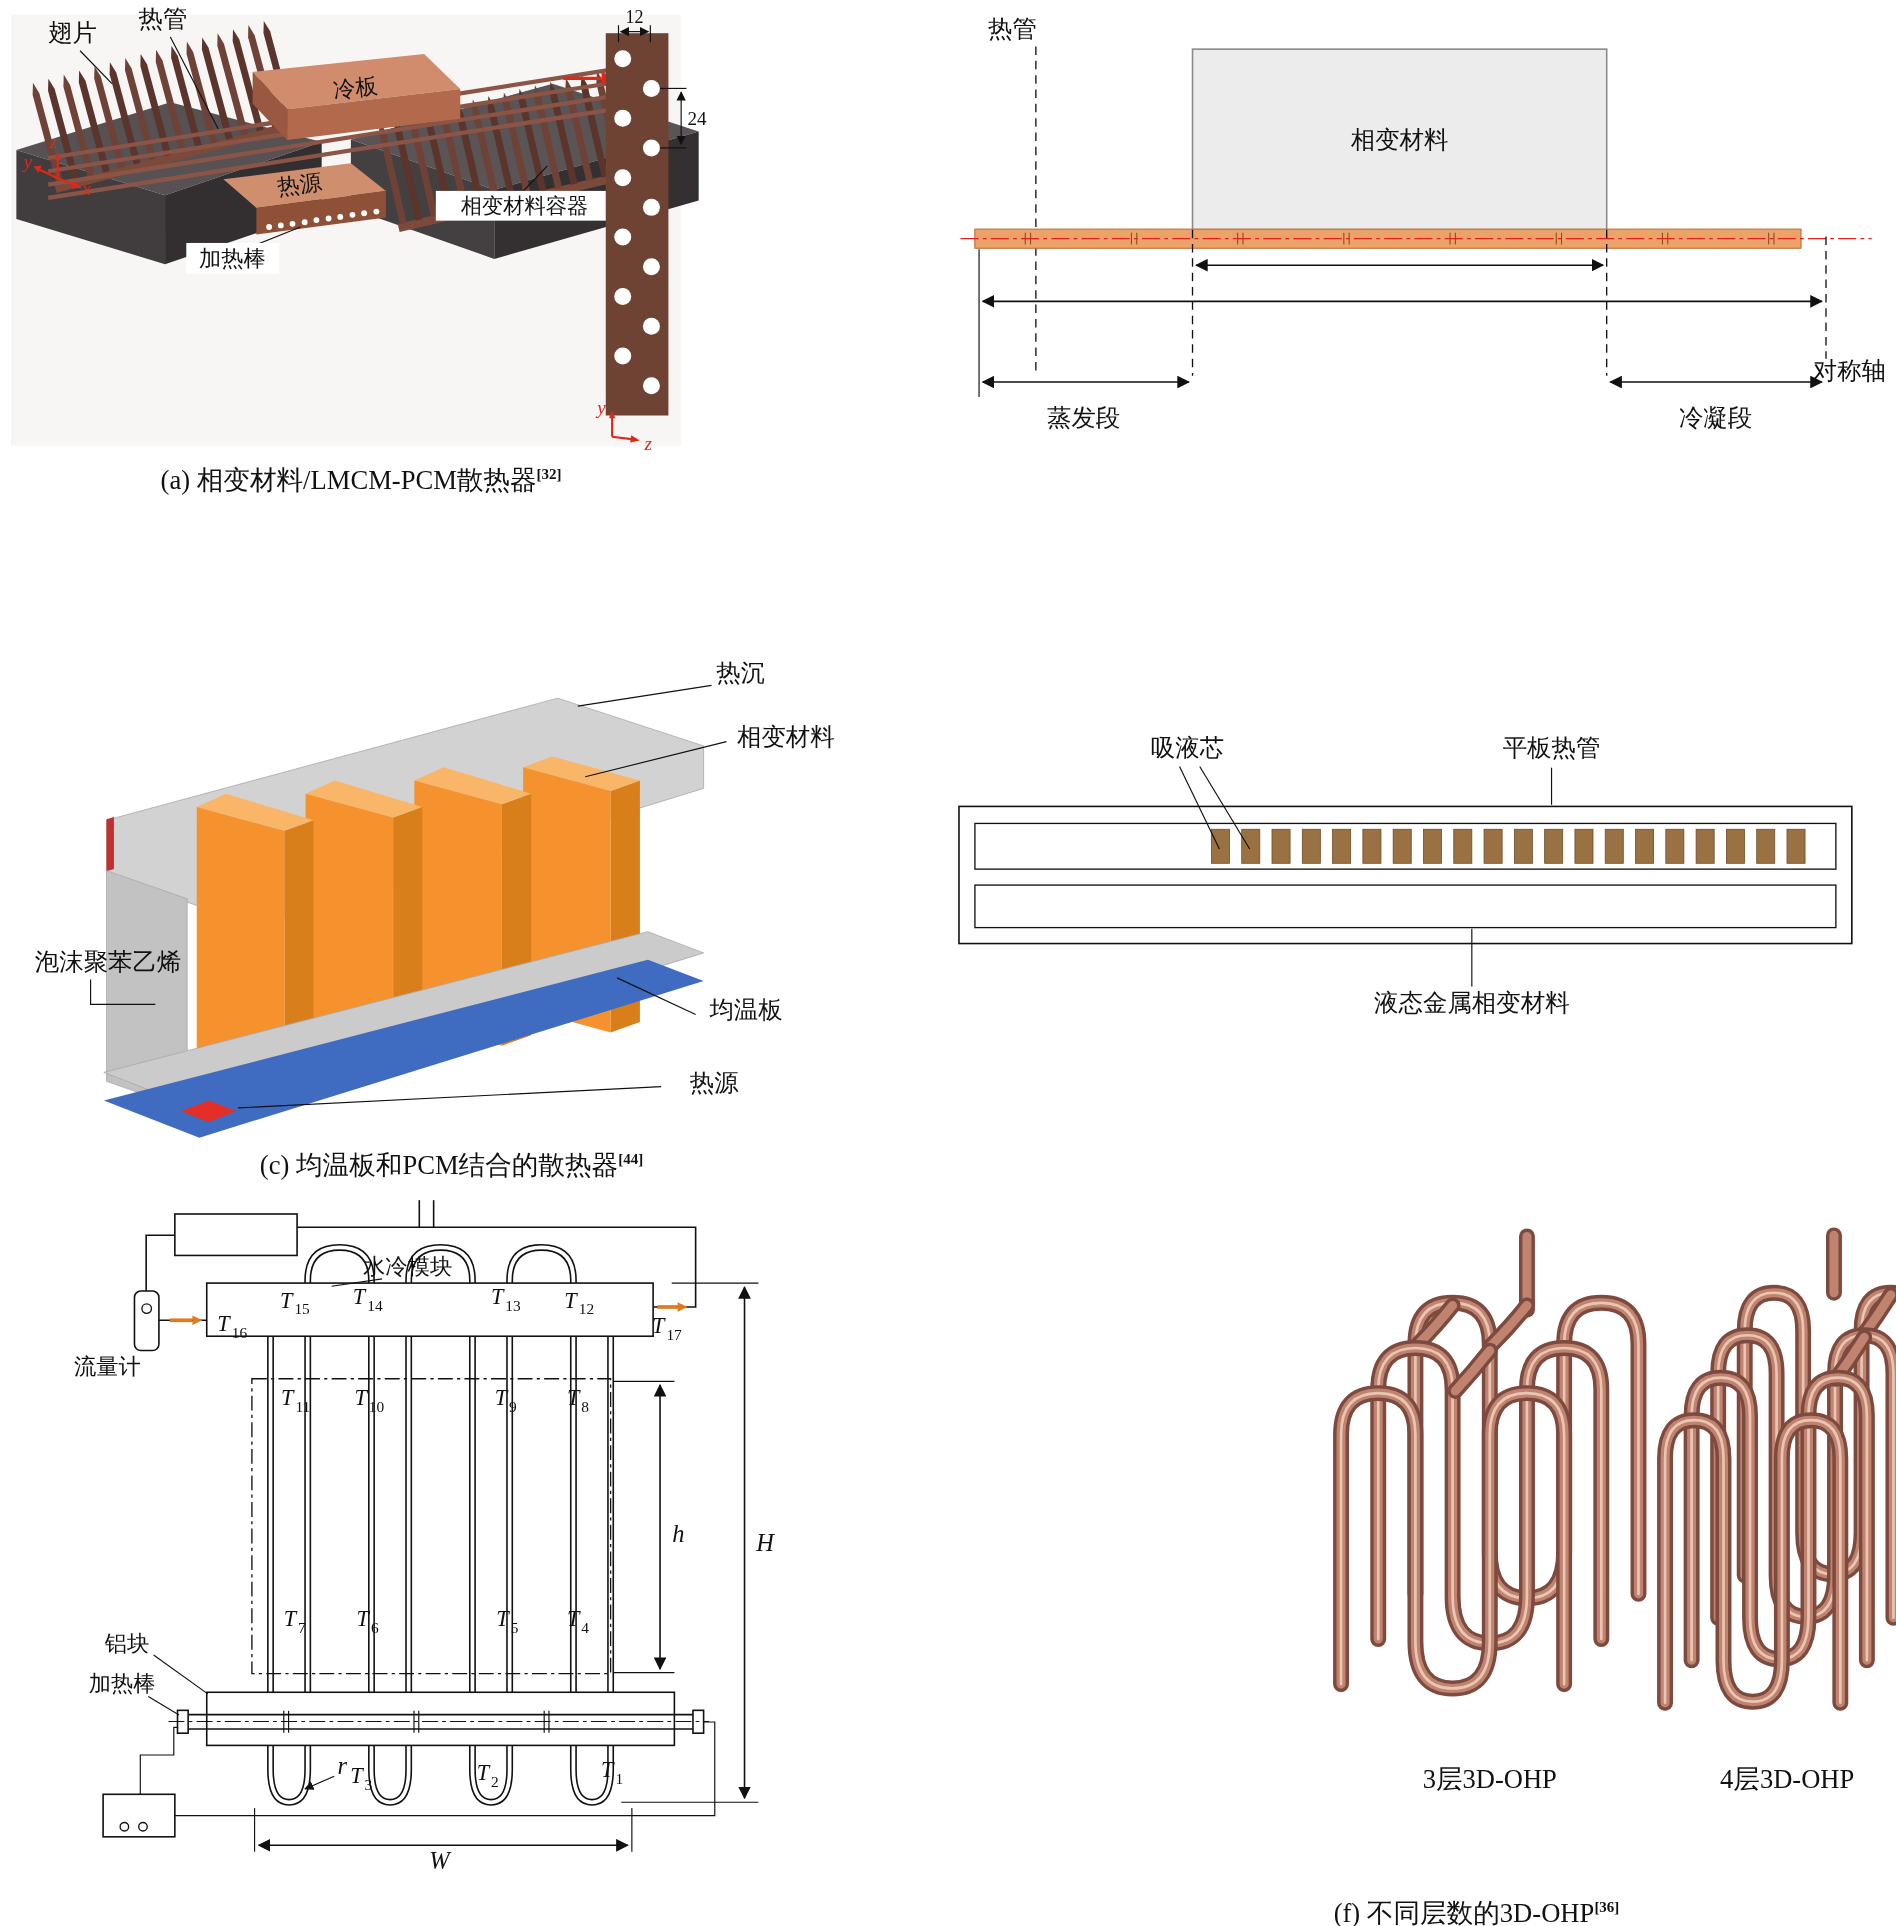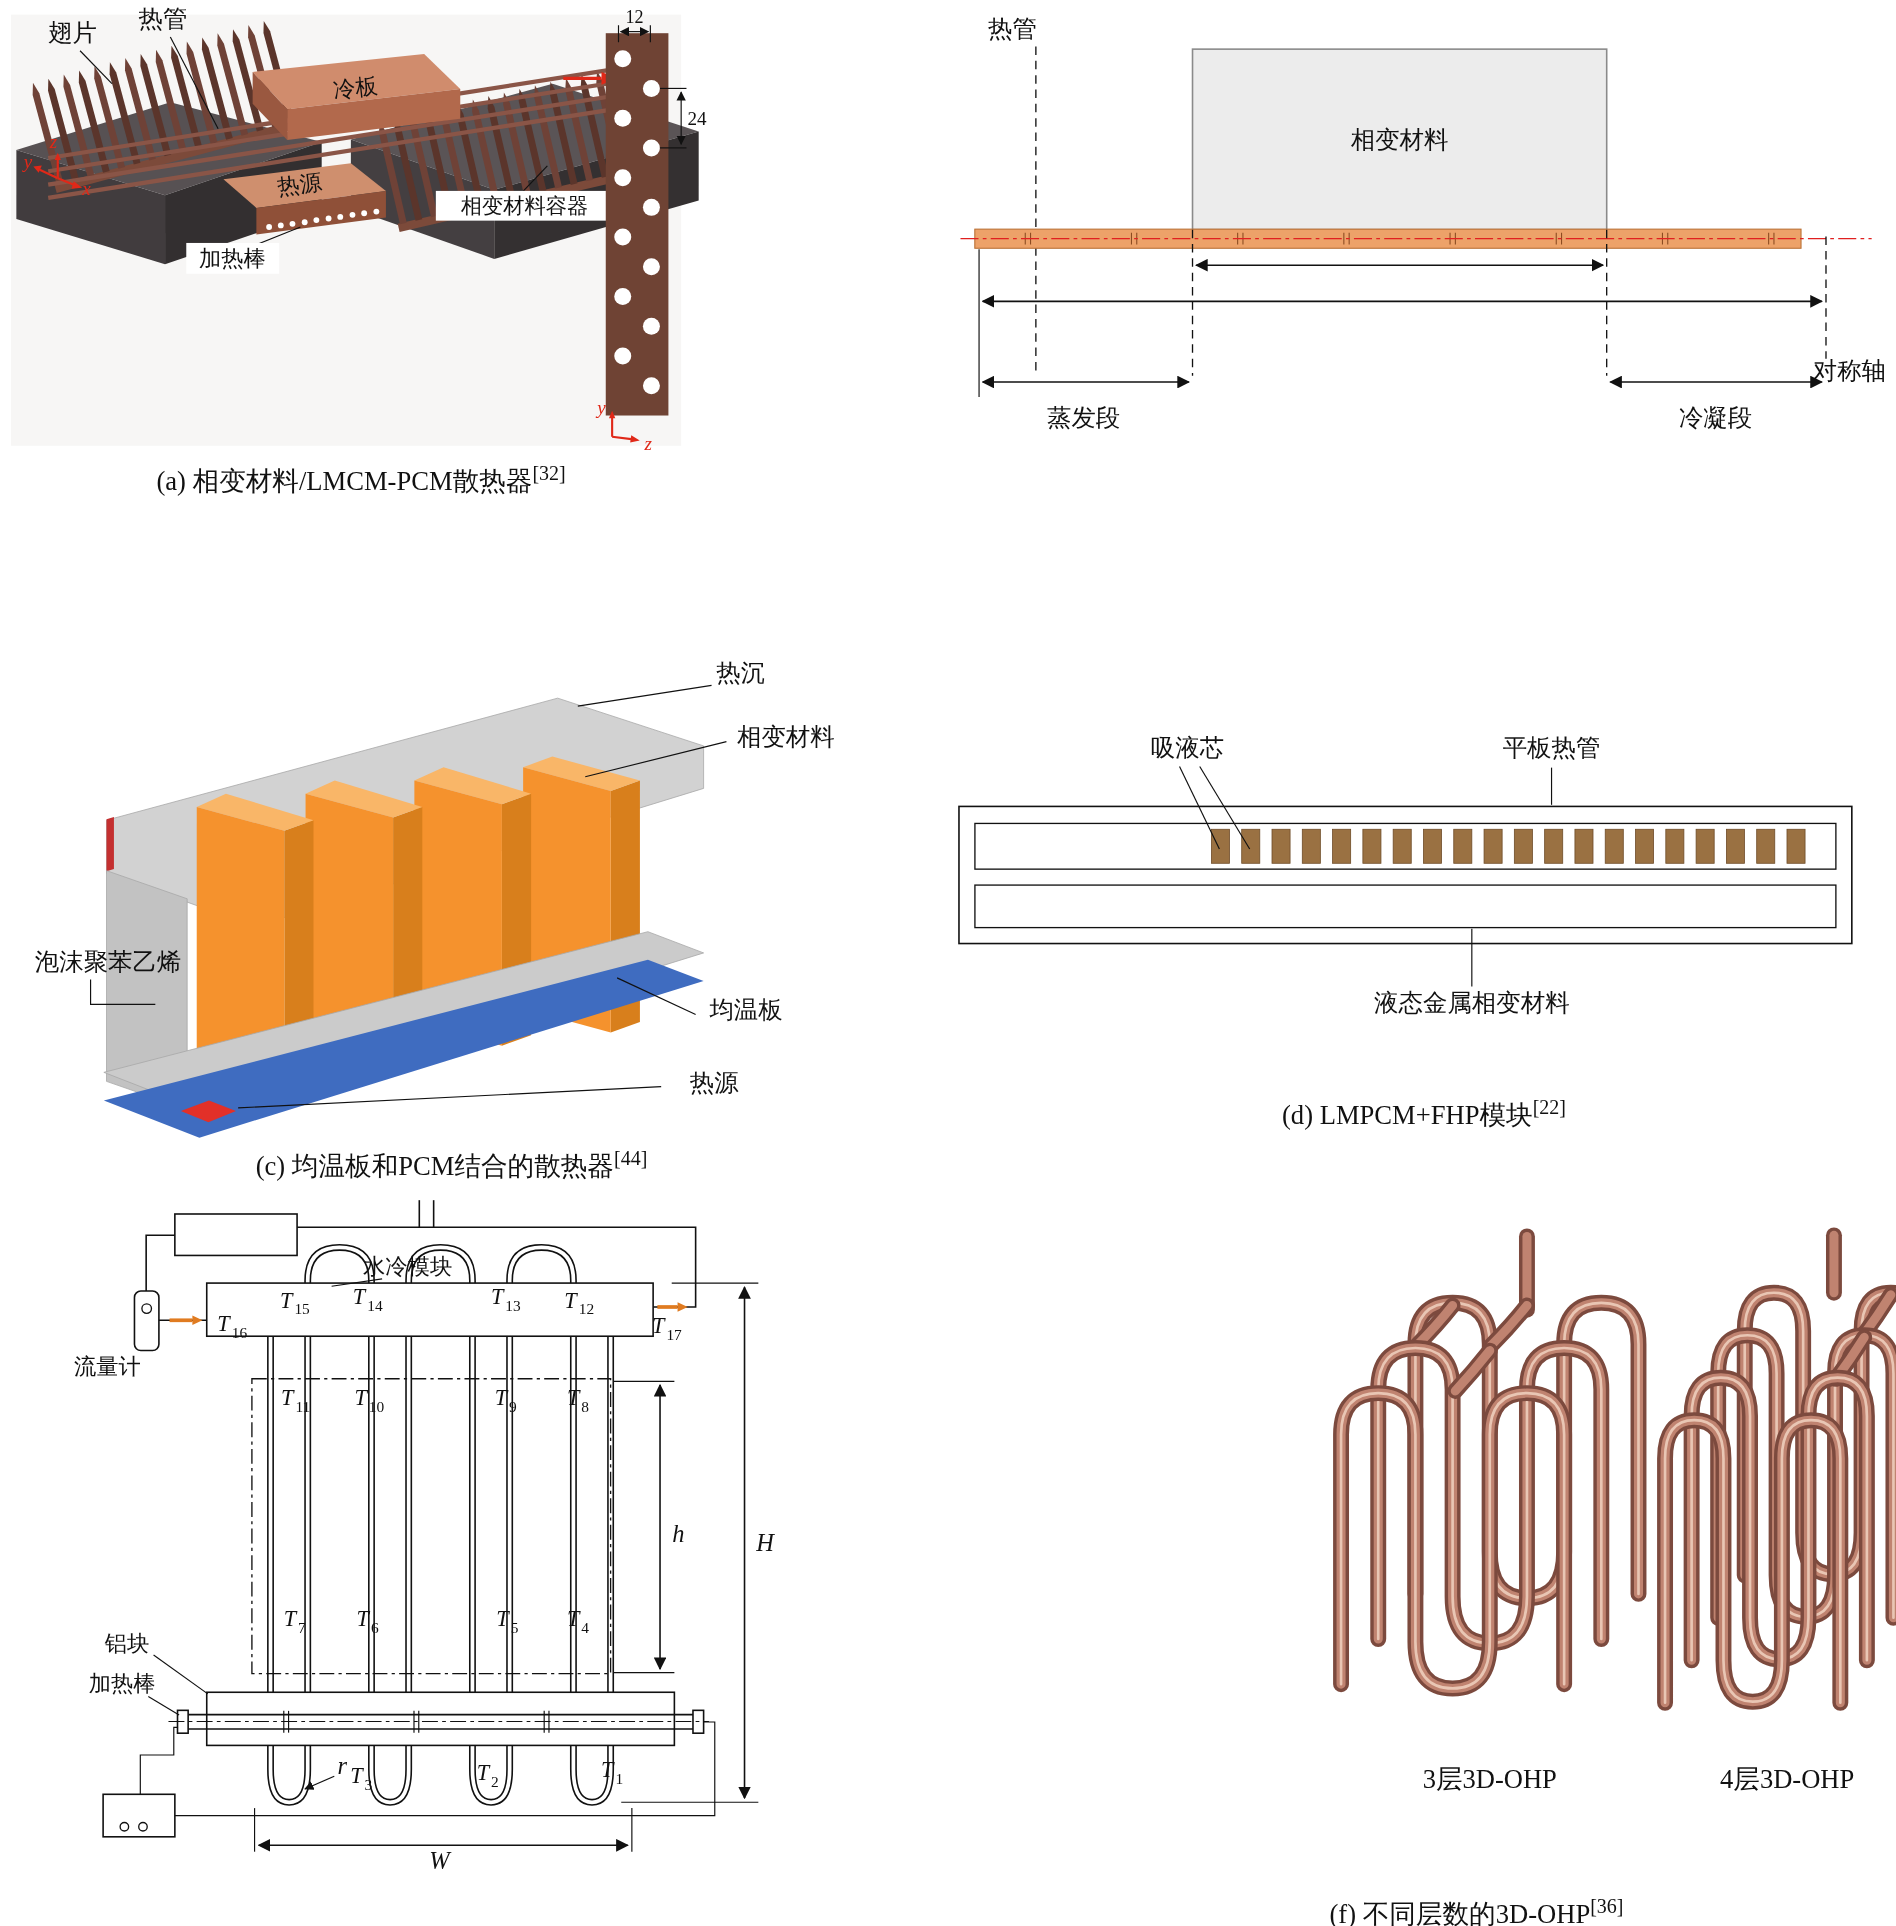--- a/index.html
+++ b/index.html
@@ -1,20 +1,20 @@
 <!DOCTYPE html>
 <html style="font-size:8.5px"><head>
 <meta charset="utf-8">
 <style>
   html,body{margin:0;padding:0;}
   body{width:1896px;height:1926px;background:#ffffff;position:relative;overflow:hidden;
        font-family:"Liberation Serif",serif;}
   .panel{position:absolute;}
   .caption{position:absolute;left:0;right:0;text-align:center;font-size:26.6px;color:#111;}
-  .caption sup{font-size:20px;}
+  .caption sup{font-size:15px;font-weight:bold;}
   svg{display:block;}
   svg text{font-family:"Liberation Serif",serif;fill:#111;}
   .lbl{font-size:46px;}
   .lbl-s{font-size:42px;}
   .box{fill:#ffffff;stroke:#111;stroke-width:3;}
   .ln{stroke:#111;stroke-width:3;fill:none;}
   .ln2{stroke:#111;stroke-width:2.2;fill:none;}
   .dsh{stroke:#111;stroke-width:2.5;fill:none;stroke-dasharray:16 11;}
   .ddl{stroke:#111;stroke-width:2.2;fill:none;stroke-dasharray:30 8 7 8;}
   .ddr{stroke:#111;stroke-width:2.5;fill:none;stroke-dasharray:28 8 6 8;}
@@ -326,21 +326,20 @@
   <line class="ln2" x1="430" y1="80" x2="505" y2="235"></line>
   <line class="ln2" x1="468" y1="80" x2="562" y2="235"></line>
   <text class="lbl" x="445" y="60" text-anchor="middle">吸液芯</text>
 
   <line class="ln2" x1="1130" y1="82" x2="1130" y2="152"></line>
   <text class="lbl" x="1130" y="60" text-anchor="middle">平板热管</text>
 
   <line class="ln2" x1="980" y1="494" x2="980" y2="385"></line>
   <text class="lbl" x="980" y="540" text-anchor="middle">液态金属相变材料</text>
 </svg>
-<div class="caption" style="top:372px"><span>(d) LMPCM+FHP模块</span><sup>[22]</sup></div>
 </section>
 
 <section class="panel" id="panel-e" style="left:42px;top:1198px;width:829px;height:728px;">
 <svg width="829" height="675" viewBox="0 0 1560 1270">
   <defs>
     <marker id="arE" viewBox="0 0 10 10" refX="9" refY="5" markerWidth="8" markerHeight="8" orient="auto-start-reverse">
           <path d="M0,0 L10,5 L0,10 z" fill="#111"></path>
         </marker>
     <path id="ohp" d="M430,200 L430,1075 Q430,1137 465,1137 Q500,1137 500,1075 L500,155 Q500,93 560,93 Q620,93 620,155 L620,1075 Q620,1137 655,1137 Q690,1137 690,1075 L690,155 Q690,93 750,93 Q810,93 810,155 L810,1075 Q810,1137 845,1137 Q880,1137 880,1075 L880,155 Q880,93 940,93 Q1000,93 1000,155 L1000,1075 Q1000,1137 1035,1137 Q1070,1137 1070,1075 L1070,200" fill="none"></path>
   </defs>

